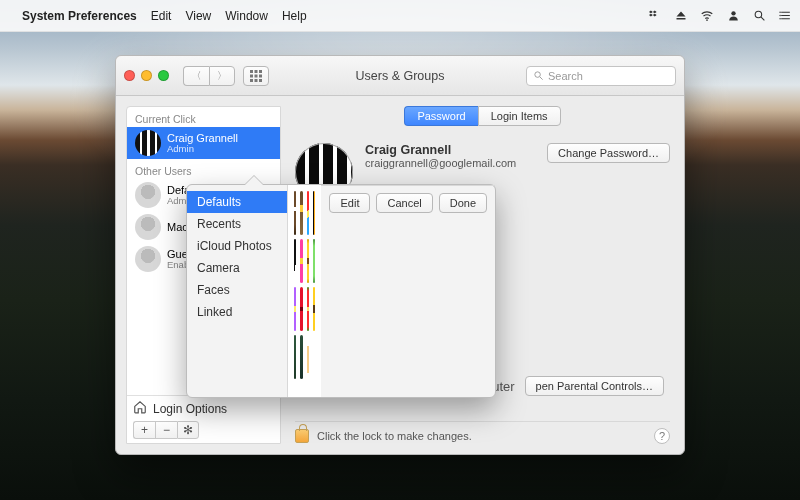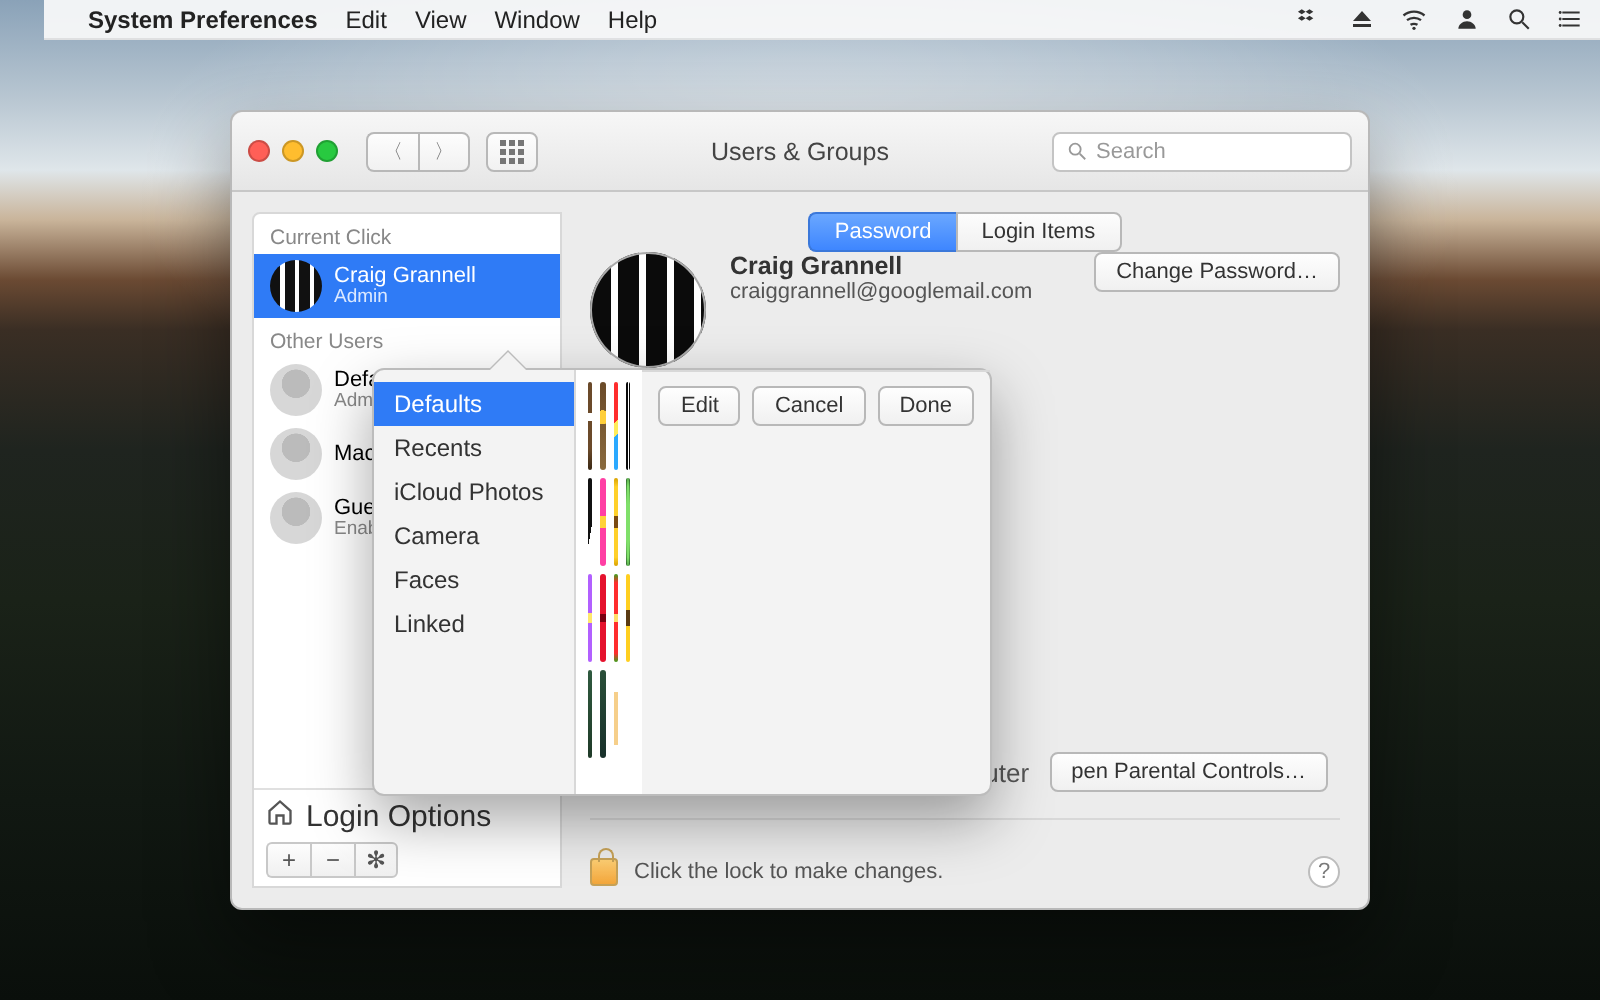--- a/index.html
+++ b/index.html
@@ -5,27 +5,26 @@
   * { box-sizing: border-box; margin: 0; padding: 0; font-family: -apple-system, "Helvetica Neue", Arial, sans-serif; }
   body { width: 800px; height: 500px; overflow: hidden; background: #000; position: relative; }
   .desktop {
     position: absolute; inset: 0;
     background:
       radial-gradient(ellipse 60% 40% at 50% 18%, rgba(255,255,255,0.55), rgba(255,255,255,0) 70%),
       linear-gradient(180deg, #8aa2b8 0%, #b9c7d2 10%, #dfe6ea 17%, #c9b49a 22%, #6b4a33 28%, #3a2e24 33%, #1f241f 45%, #1a2218 60%, #111812 80%, #0a0f0b 100%);
   }
   
   .menubar {
-    position: absolute; top: 0; left: 0; right: 0; height: 20px;
+    position: absolute; top: 0; left: 0; right: 0; height: 32px;
     background: rgba(250,250,250,0.92);
     display: flex; align-items: center; font-size: 12px; color: #222;
     padding: 0 8px; justify-content: space-between;
     border-bottom: 1px solid rgba(0,0,0,0.08);
     z-index: 10;
-    margin-left: 22px;
   }
   .menu-left, .menu-right { display: flex; align-items: center; gap: 14px; }
   .menu-right { gap: 12px; color: #333; }
   .apple { font-size: 13px; }
   .bold { font-weight: 600; }
   .mi { cursor: default; }
   .ico { width: 14px; height: 14px; display:inline-flex; align-items:center; justify-content:center; }
   
   .window {
     position: absolute; left: 115px; top: 55px; width: 570px; height: 400px;
@@ -57,39 +56,39 @@
   .userrow { display:flex; align-items:center; gap:6px; padding:3px 8px; }
   .userrow.sel { background:#2f7bf6; color:#fff; }
   .userrow.sel .sub{color:#dce9ff}
   .av { width:26px;height:26px;border-radius:50%;background:#ccc; flex:none; background-size:cover;}
   .av.piano{background:linear-gradient(90deg,#111 0 20%,#fff 20% 28%,#111 28% 48%,#fff 48% 56%,#111 56% 76%,#fff 76% 84%,#111 84% 100%); }
   .av.grey{background:radial-gradient(circle at 50% 38%, #bbb 0 34%, #d7d7d7 35% 100%);} 
   .ucol{display:flex;flex-direction:column;line-height:1.1}
   .uname{font-size:11px}
   .sub{font-size:9.5px;color:#888}
   .sidefoot{margin-top:auto;border-top:1px solid #e0e0e0;padding:4px 6px;display:flex;flex-direction:column;gap:4px}
-  .loginopt{display:flex;align-items:center;gap:6px;font-size:15px;color:#333}
+  .loginopt{display:flex;align-items:center;gap:6px;font-size:12px;color:#333}
   .pmrow{display:flex;gap:0}
   .pmrow button{width:22px;height:18px;border:1px solid #c8c8c8;background:linear-gradient(#fdfdfd,#f0f0f0);font-size:12px;line-height:1;color:#555}
   .pmrow button:first-child{border-radius:3px 0 0 3px;border-right:none}
   .pmrow button:nth-child(2){border-right:none}
   .pmrow button:last-child{border-radius:0 3px 3px 0}
   .content{flex:1; padding:10px 14px 10px 14px; position:relative; font-size:12px; color:#333}
-  .tabs{display:flex;justify-content:center;margin-bottom:0}
+  .tabs{display:flex;justify-content:center;margin-bottom:17px}
   .tabs .tab{height:20px;padding:0 12px;border:1px solid #b8b8b8;background:linear-gradient(#fdfdfd,#f0f0f0);font-size:11px;display:flex;align-items:center}
   .tabs .tab.sel{background:#6fa8ff;background:linear-gradient(#6aa7ff,#3e86ff);color:#fff;border-color:#3b78da}
   .tabs .tab:first-child{border-radius:4px 0 0 4px;border-right:none}
   .tabs .tab:last-child{border-radius:0 4px 4px 0}
   .profile{display:flex;gap:12px;align-items:flex-start}
   .bigav{width:58px;height:58px;border-radius:50%;background:#222;background:linear-gradient(90deg,#0b0b0b 0 18%,#fff 18% 24%,#0b0b0b 24% 42%,#fff 42% 48%,#0b0b0b 48% 66%,#fff 66% 72%,#0b0b0b 72% 90%,#fff 90% 96%,#0b0b0b 96% 100%);box-shadow:0 0 0 1px #aaa inset}
   .pname{font-weight:600;font-size:12.5px}
   .pemail{font-size:11px;color:#555}
   .osxbtn{height:20px;padding:0 10px;border:1px solid #b8b8b8;border-radius:4px;background:linear-gradient(#fefefe,#f0f0f0);font-size:11px;color:#333;white-space:nowrap}
   .links{position:absolute;right:20px;bottom:58px;display:flex;flex-direction:row;align-items:center;gap:6px}
-  .lockrow{position:absolute;left:14px;right:14px;bottom:10px;display:flex;align-items:center;gap:8px;font-size:11px;color:#555;border-top:1px solid #d8d8d8;padding-top:18px}
+  .lockrow{position:absolute;left:14px;right:14px;bottom:10px;display:flex;align-items:center;gap:8px;font-size:11px;color:#555;border-top:1px solid #d8d8d8;padding-top:6px}
   .lockrow .qmark{margin-left:auto;width:16px;height:16px;border-radius:50%;border:1px solid #bdbdbd;background:#fff;color:#7a7a7a;font-size:11px;display:flex;align-items:center;justify-content:center}
   .lockicon{width:14px;height:14px;border:1px solid #c7a257;border-radius:2px;background:linear-gradient(#ffcf73,#f3a63b);position:relative}
   .lockicon::before{content:"";position:absolute;top:-6px;left:3px;width:6px;height:6px;border:1.5px solid #c7a257;border-bottom:none;border-radius:5px 5px 0 0}
   
   .popover{
     position:absolute; left:70px; top:128px; width:310px; height:214px;
     background:#f3f3f3;border:1px solid #bcbcbc;border-radius:6px;
     box-shadow:0 12px 30px rgba(0,0,0,0.35);
     z-index:50; display:flex; flex-direction:row;
   }

